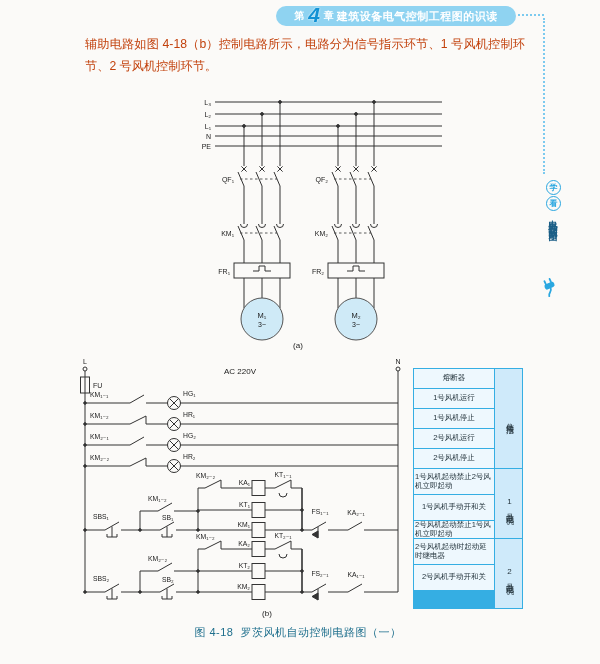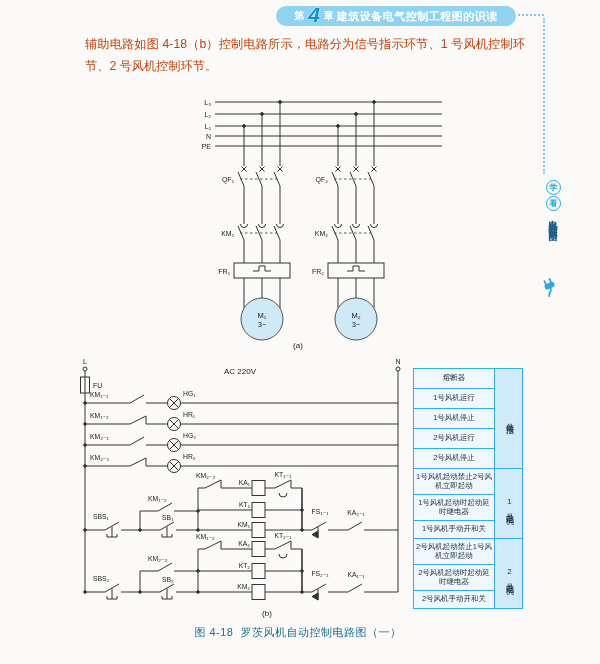--- a/index.html
+++ b/index.html
@@ -27,21 +27,21 @@
   .badge.b1{top:180px;} .badge.b2{top:196px;}
   .side-title{position:absolute;left:546px;top:213px;writing-mode:vertical-rl;text-orientation:upright;
     font-size:9px;font-weight:bold;color:#1b5e86;letter-spacing:2px;}
   .plug{position:absolute;left:543px;top:278px;transform:rotate(-24deg);}
 
   
   .ann-table{position:absolute;left:413px;top:368px;display:grid;
     grid-template-columns:80px 27px;
     grid-template-rows:19px 19px 19px 19px 19px 25px 25px 17px 25px 25px 17px;
     border:1.5px solid #35aee3;background:#35aee3;grid-gap:1px;}
-  .ann-cell{background:#eef8fe;display:flex;align-items:center;justify-content:center;text-align:center;
+  .ann-cell{background:#eef8fe;display:flex;align-items:center;justify-content:center;text-align:left;
     font-size:7.5px;line-height:1.15;color:#24343c;padding:0 1px;}
   .ann-group{background:#cfeafa;display:flex;align-items:center;justify-content:center;
     writing-mode:vertical-rl;text-orientation:upright;font-size:8px;color:#24343c;letter-spacing:1px;}
   .g1{grid-column:2;grid-row:1 / span 5;}
   .g2{grid-column:2;grid-row:6 / span 3;}
   .g3{grid-column:2;grid-row:9 / span 3;}
 
   
   .caption{position:absolute;left:0;top:625px;width:596px;text-align:center;color:#1d6e8c;}
   .caption .line1{font-size:11px;font-weight:normal;letter-spacing:0.5px;}
@@ -349,21 +349,20 @@
 
   <div class="ann-table">
     <div class="ann-cell">熔断器</div>
     <div class="ann-group g1">信号指示</div>
     <div class="ann-cell">1号风机运行</div>
     <div class="ann-cell">1号风机停止</div>
     <div class="ann-cell">2号风机运行</div>
     <div class="ann-cell">2号风机停止</div>
     <div class="ann-cell">1号风机起动禁止2号风机立即起动</div>
     <div class="ann-group g2">1号电动机</div>
-    <div class="ann-cell">1号风机起动时起动延时继电器</div>
     <div class="ann-cell">1号风机手动开和关</div>
     <div class="ann-cell">2号风机起动禁止1号风机立即起动</div>
     <div class="ann-group g3">2号电动机</div>
     <div class="ann-cell">2号风机起动时起动延时继电器</div>
     <div class="ann-cell">2号风机手动开和关</div>
   </div>
 
   <div class="caption">
     <div class="line1">
       <span>图 4-18</span>&nbsp;&nbsp;<span>罗茨风机自动控制电路图（一）</span>

